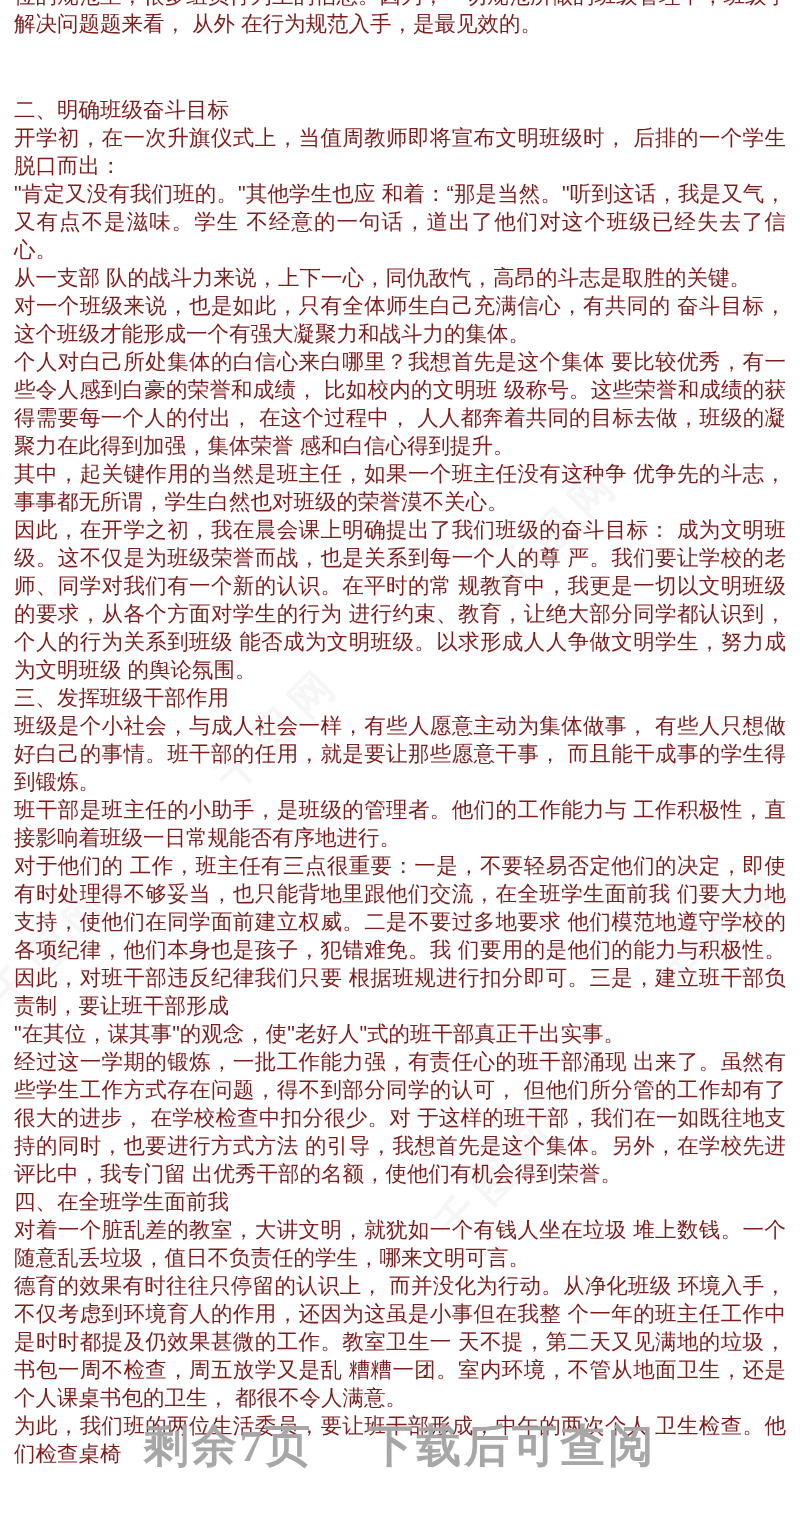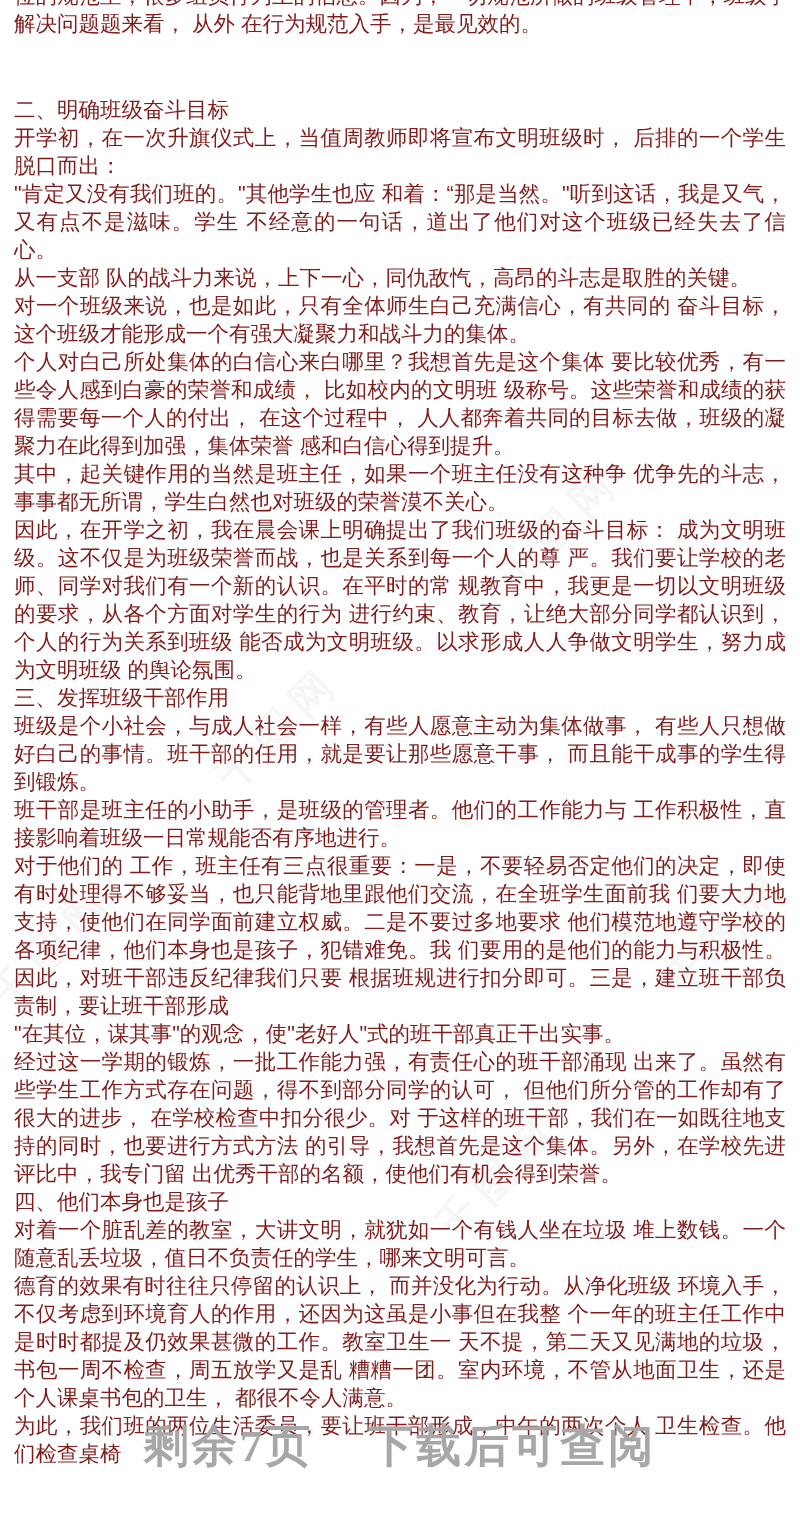--- a/index.html
+++ b/index.html
@@ -89,21 +89,21 @@
       <div class="para body">对一个班级来说，也是如此，只有全体师生白己充满信心，有共同的 奋斗目标，这个班级才能形成一个有强大凝聚力和战斗力的集体。</div>
       <div class="para body">个人对白己所处集体的白信心来白哪里？我想首先是这个集体 要比较优秀，有一些令人感到白豪的荣誉和成绩， 比如校内的文明班 级称号。这些荣誉和成绩的获得需要每一个人的付出， 在这个过程中， 人人都奔着共同的目标去做，班级的凝聚力在此得到加强，集体荣誉 感和白信心得到提升。</div>
       <div class="para body">其中，起关键作用的当然是班主任，如果一个班主任没有这种争 优争先的斗志，事事都无所谓，学生白然也对班级的荣誉漠不关心。</div>
       <div class="para body">因此，在开学之初，我在晨会课上明确提出了我们班级的奋斗目标： 成为文明班级。这不仅是为班级荣誉而战，也是关系到每一个人的尊 严。我们要让学校的老师、同学对我们有一个新的认识。在平时的常 规教育中，我更是一切以文明班级的要求，从各个方面对学生的行为 进行约束、教育，让绝大部分同学都认识到，个人的行为关系到班级 能否成为文明班级。以求形成人人争做文明学生，努力成为文明班级 的舆论氛围。</div>
       <div class="para heading">三、发挥班级干部作用</div>
       <div class="para body">班级是个小社会，与成人社会一样，有些人愿意主动为集体做事， 有些人只想做好白己的事情。班干部的任用，就是要让那些愿意干事， 而且能干成事的学生得到锻炼。</div>
       <div class="para body">班干部是班主任的小助手，是班级的管理者。他们的工作能力与 工作积极性，直接影响着班级一日常规能否有序地进行。</div>
       <div class="para body">对于他们的 工作，班主任有三点很重要：一是，不要轻易否定他们的决定，即使 有时处理得不够妥当，也只能背地里跟他们交流，在全班学生面前我 们要大力地支持，使他们在同学面前建立权威。二是不要过多地要求 他们模范地遵守学校的各项纪律，他们本身也是孩子，犯错难免。我 们要用的是他们的能力与积极性。因此，对班干部违反纪律我们只要 根据班规进行扣分即可。三是，建立班干部负责制，要让班干部形成</div>
       <div class="para body">"在其位，谋其事"的观念，使"老好人"式的班干部真正干出实事。</div>
       <div class="para body">经过这一学期的锻炼，一批工作能力强，有责任心的班干部涌现 出来了。虽然有些学生工作方式存在问题，得不到部分同学的认可， 但他们所分管的工作却有了很大的进步， 在学校检查中扣分很少。对 于这样的班干部，我们在一如既往地支持的同时，也要进行方式方法 的引导，我想首先是这个集体。另外，在学校先进评比中，我专门留 出优秀干部的名额，使他们有机会得到荣誉。</div>
-      <div class="para heading">四、他们本身也是孩子</div>
+      <div class="para heading">四、在全班学生面前我</div>
       <div class="para body">对着一个脏乱差的教室，大讲文明，就犹如一个有钱人坐在垃圾 堆上数钱。一个随意乱丢垃圾，值日不负责任的学生，哪来文明可言。</div>
       <div class="para body">德育的效果有时往往只停留的认识上， 而并没化为行动。从净化班级 环境入手，不仅考虑到环境育人的作用，还因为这虽是小事但在我整 个一年的班主任工作中是时时都提及仍效果甚微的工作。教室卫生一 天不提，第二天又见满地的垃圾，书包一周不检查，周五放学又是乱 糟糟一团。室内环境，不管从地面卫生，还是个人课桌书包的卫生， 都很不令人满意。</div>
       <div class="para body">为此，我们班的两位生活委员，要让班干部形成，中午的两次个人 卫生检查。他们检查桌椅</div>
     </div>
   <div class="preview-footer" style="color: rgb(167, 167, 167);">
     <span>剩余7页</span>
     <span>下载后可查阅</span>
   </div>
 </div>
 

